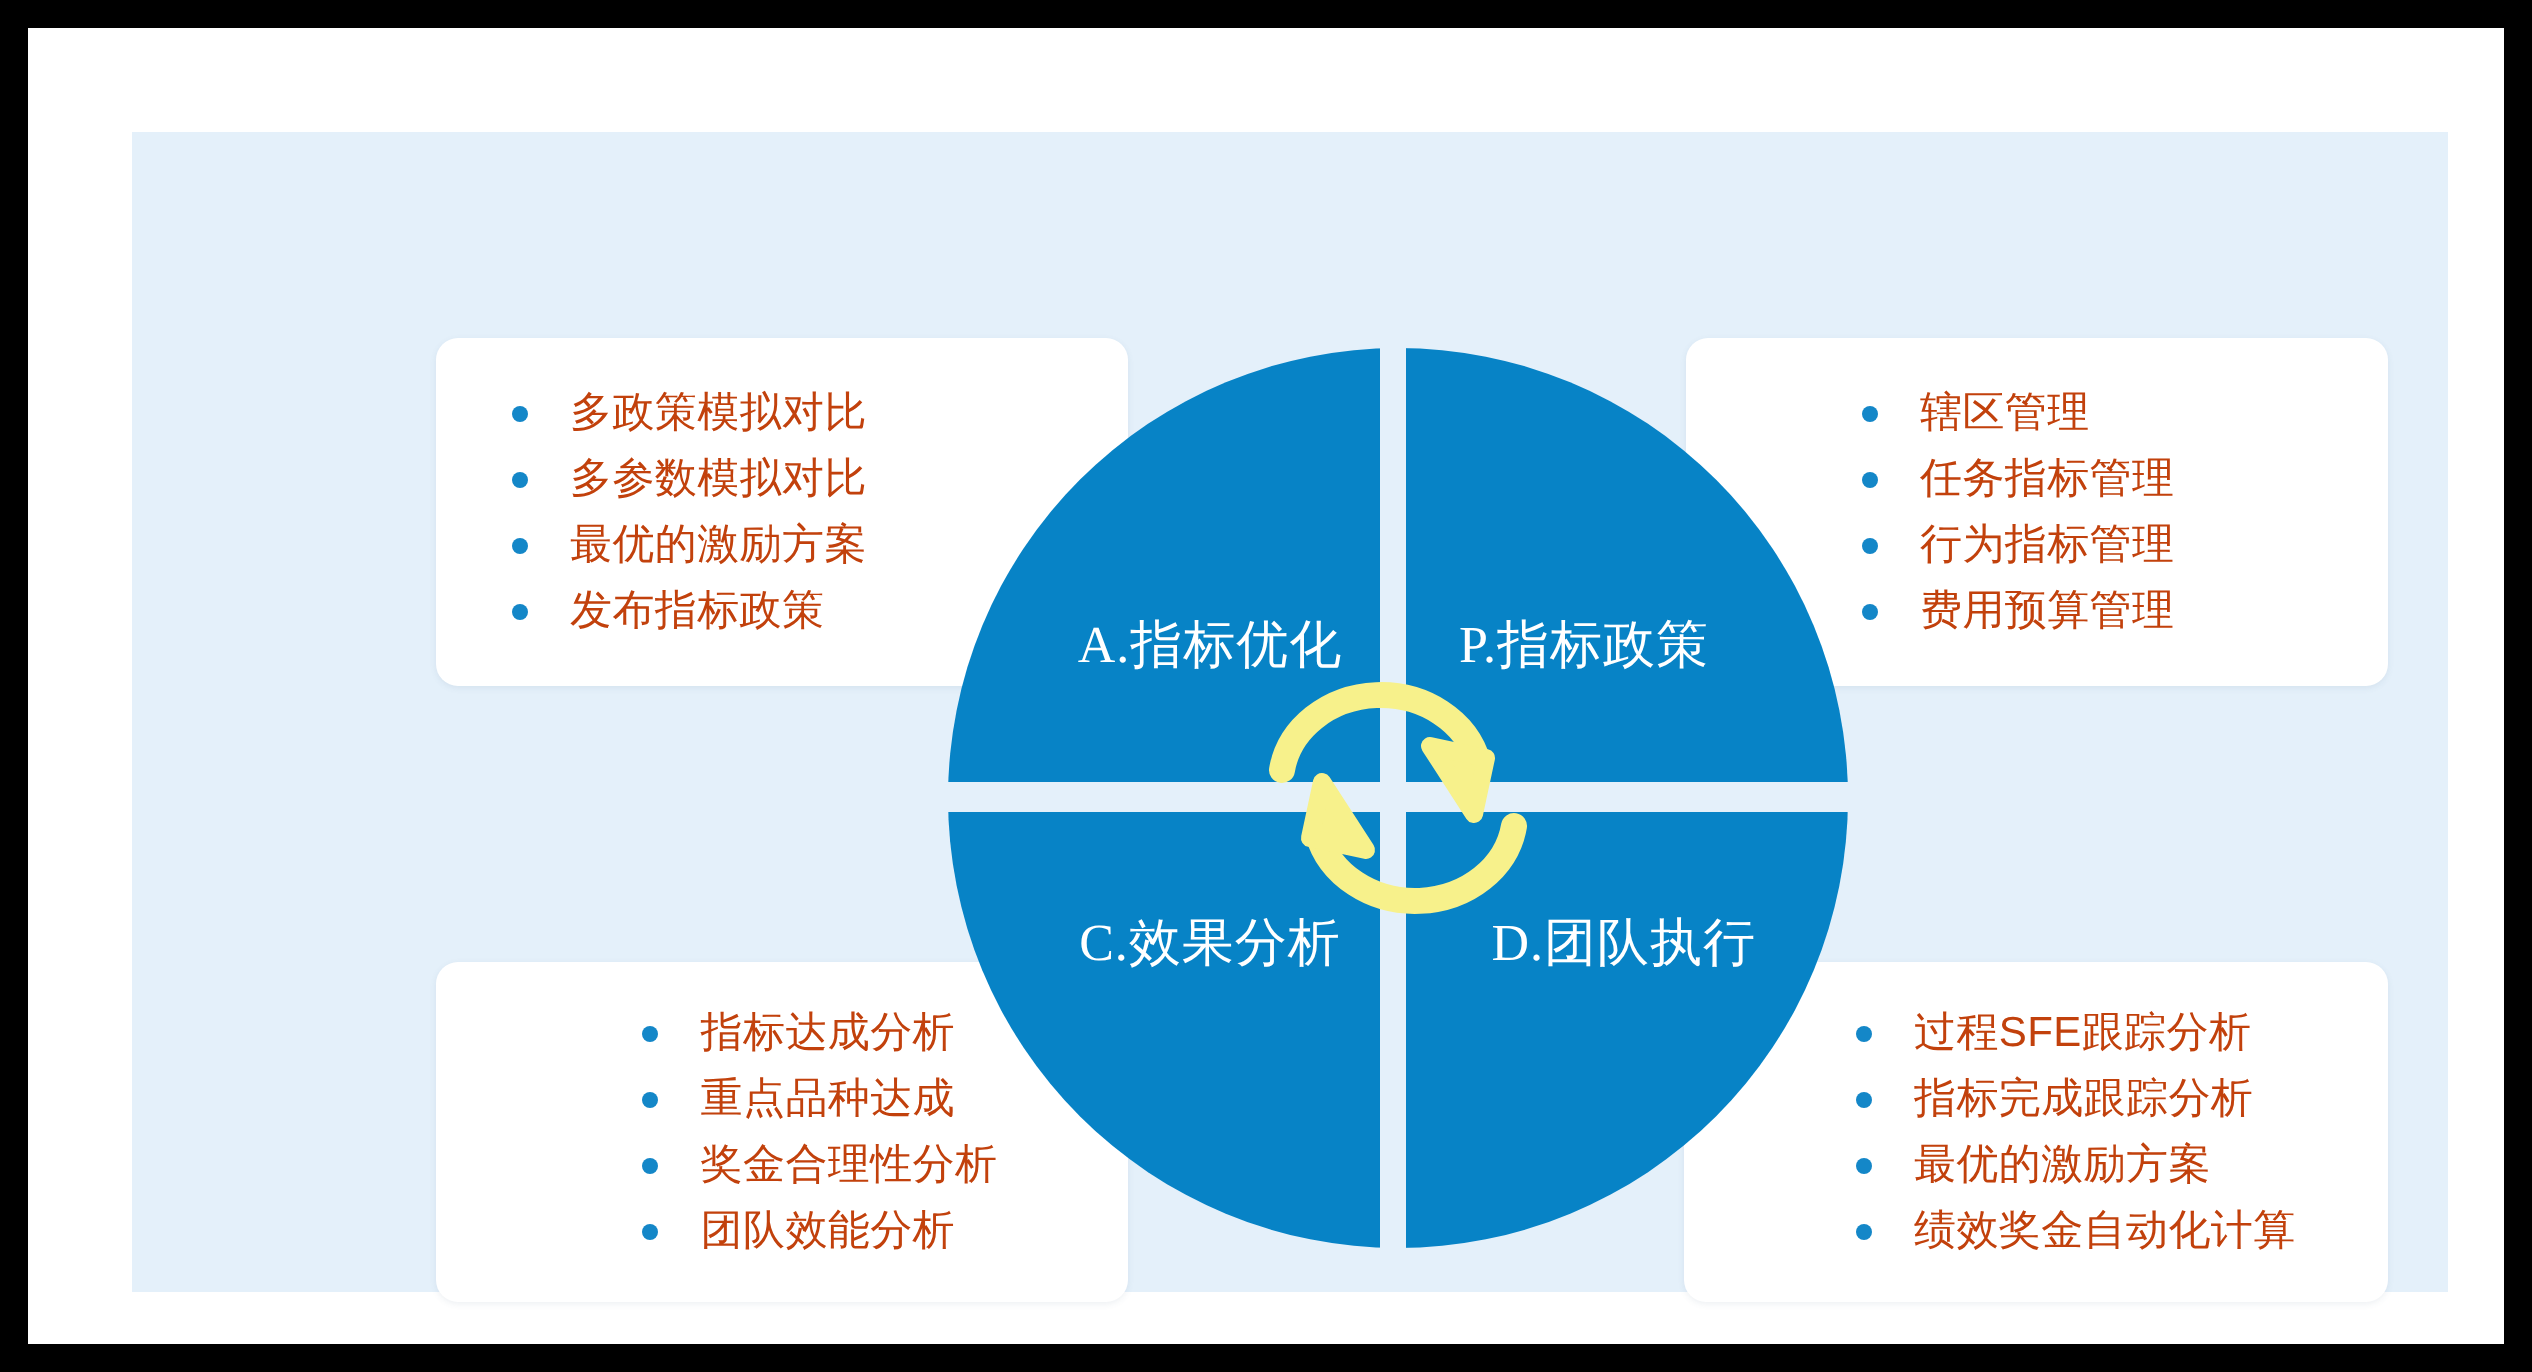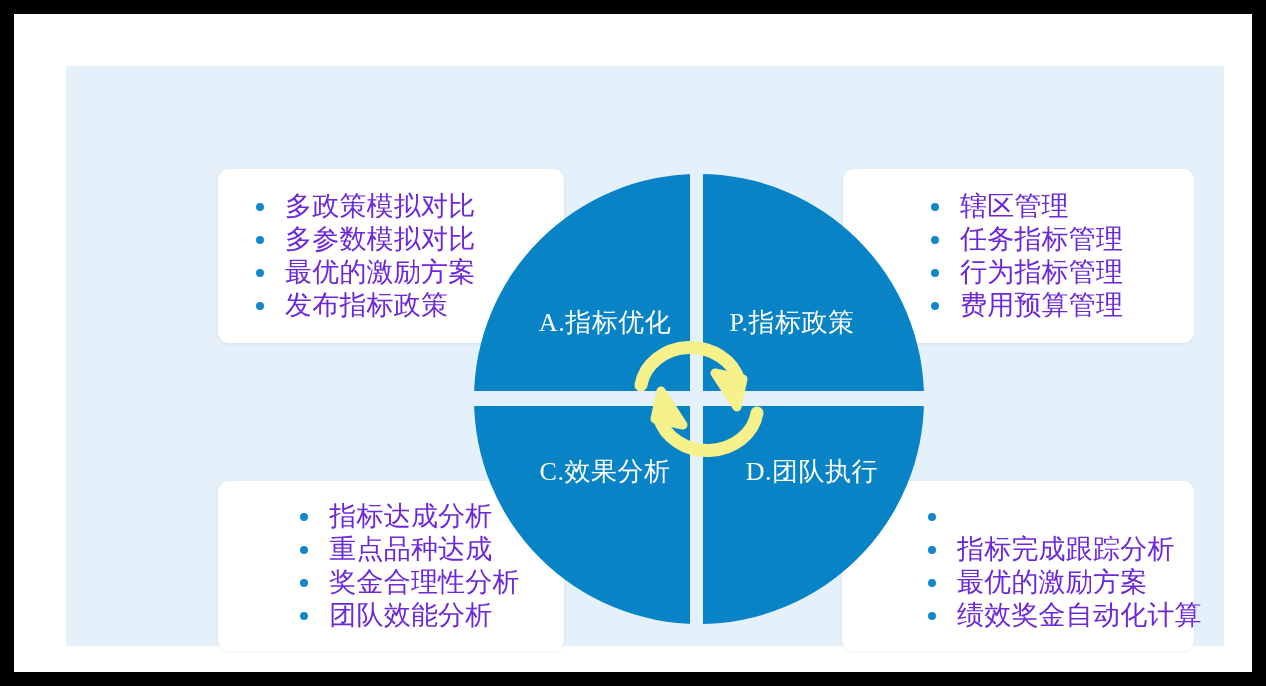--- a/index.html
+++ b/index.html
@@ -72,22 +72,22 @@
   }
   .bullet-dot {
     width: 8px;
     height: 8px;
     border-radius: 50%;
     background: #1487c8;
     flex: 0 0 auto;
     margin-right: 21px;
   }
   .bullet-text {
-    font-size: 27px;
-    color: #6d28d9;
+    font-size: 21px;
+    color: #c2410c;
     white-space: nowrap;
     letter-spacing: 0.2px;
   }
 
   
   #wheel {
     position: absolute;
     left: 408px;
     top: 108px;
     width: 450px;
@@ -209,20 +209,21 @@
             <span class="bullet-dot"></span>
             <span class="bullet-text">团队效能分析</span>
           </li>
         </ul>
       </div>
 
       <div class="info-card" id="card-d">
         <ul class="bullet-list right-aligned">
           <li class="bullet-item">
             <span class="bullet-dot"></span>
+            <span class="bullet-text">过程SFE跟踪分析</span>
           </li>
           <li class="bullet-item">
             <span class="bullet-dot"></span>
             <span class="bullet-text">指标完成跟踪分析</span>
           </li>
           <li class="bullet-item">
             <span class="bullet-dot"></span>
             <span class="bullet-text">最优的激励方案</span>
           </li>
           <li class="bullet-item">

